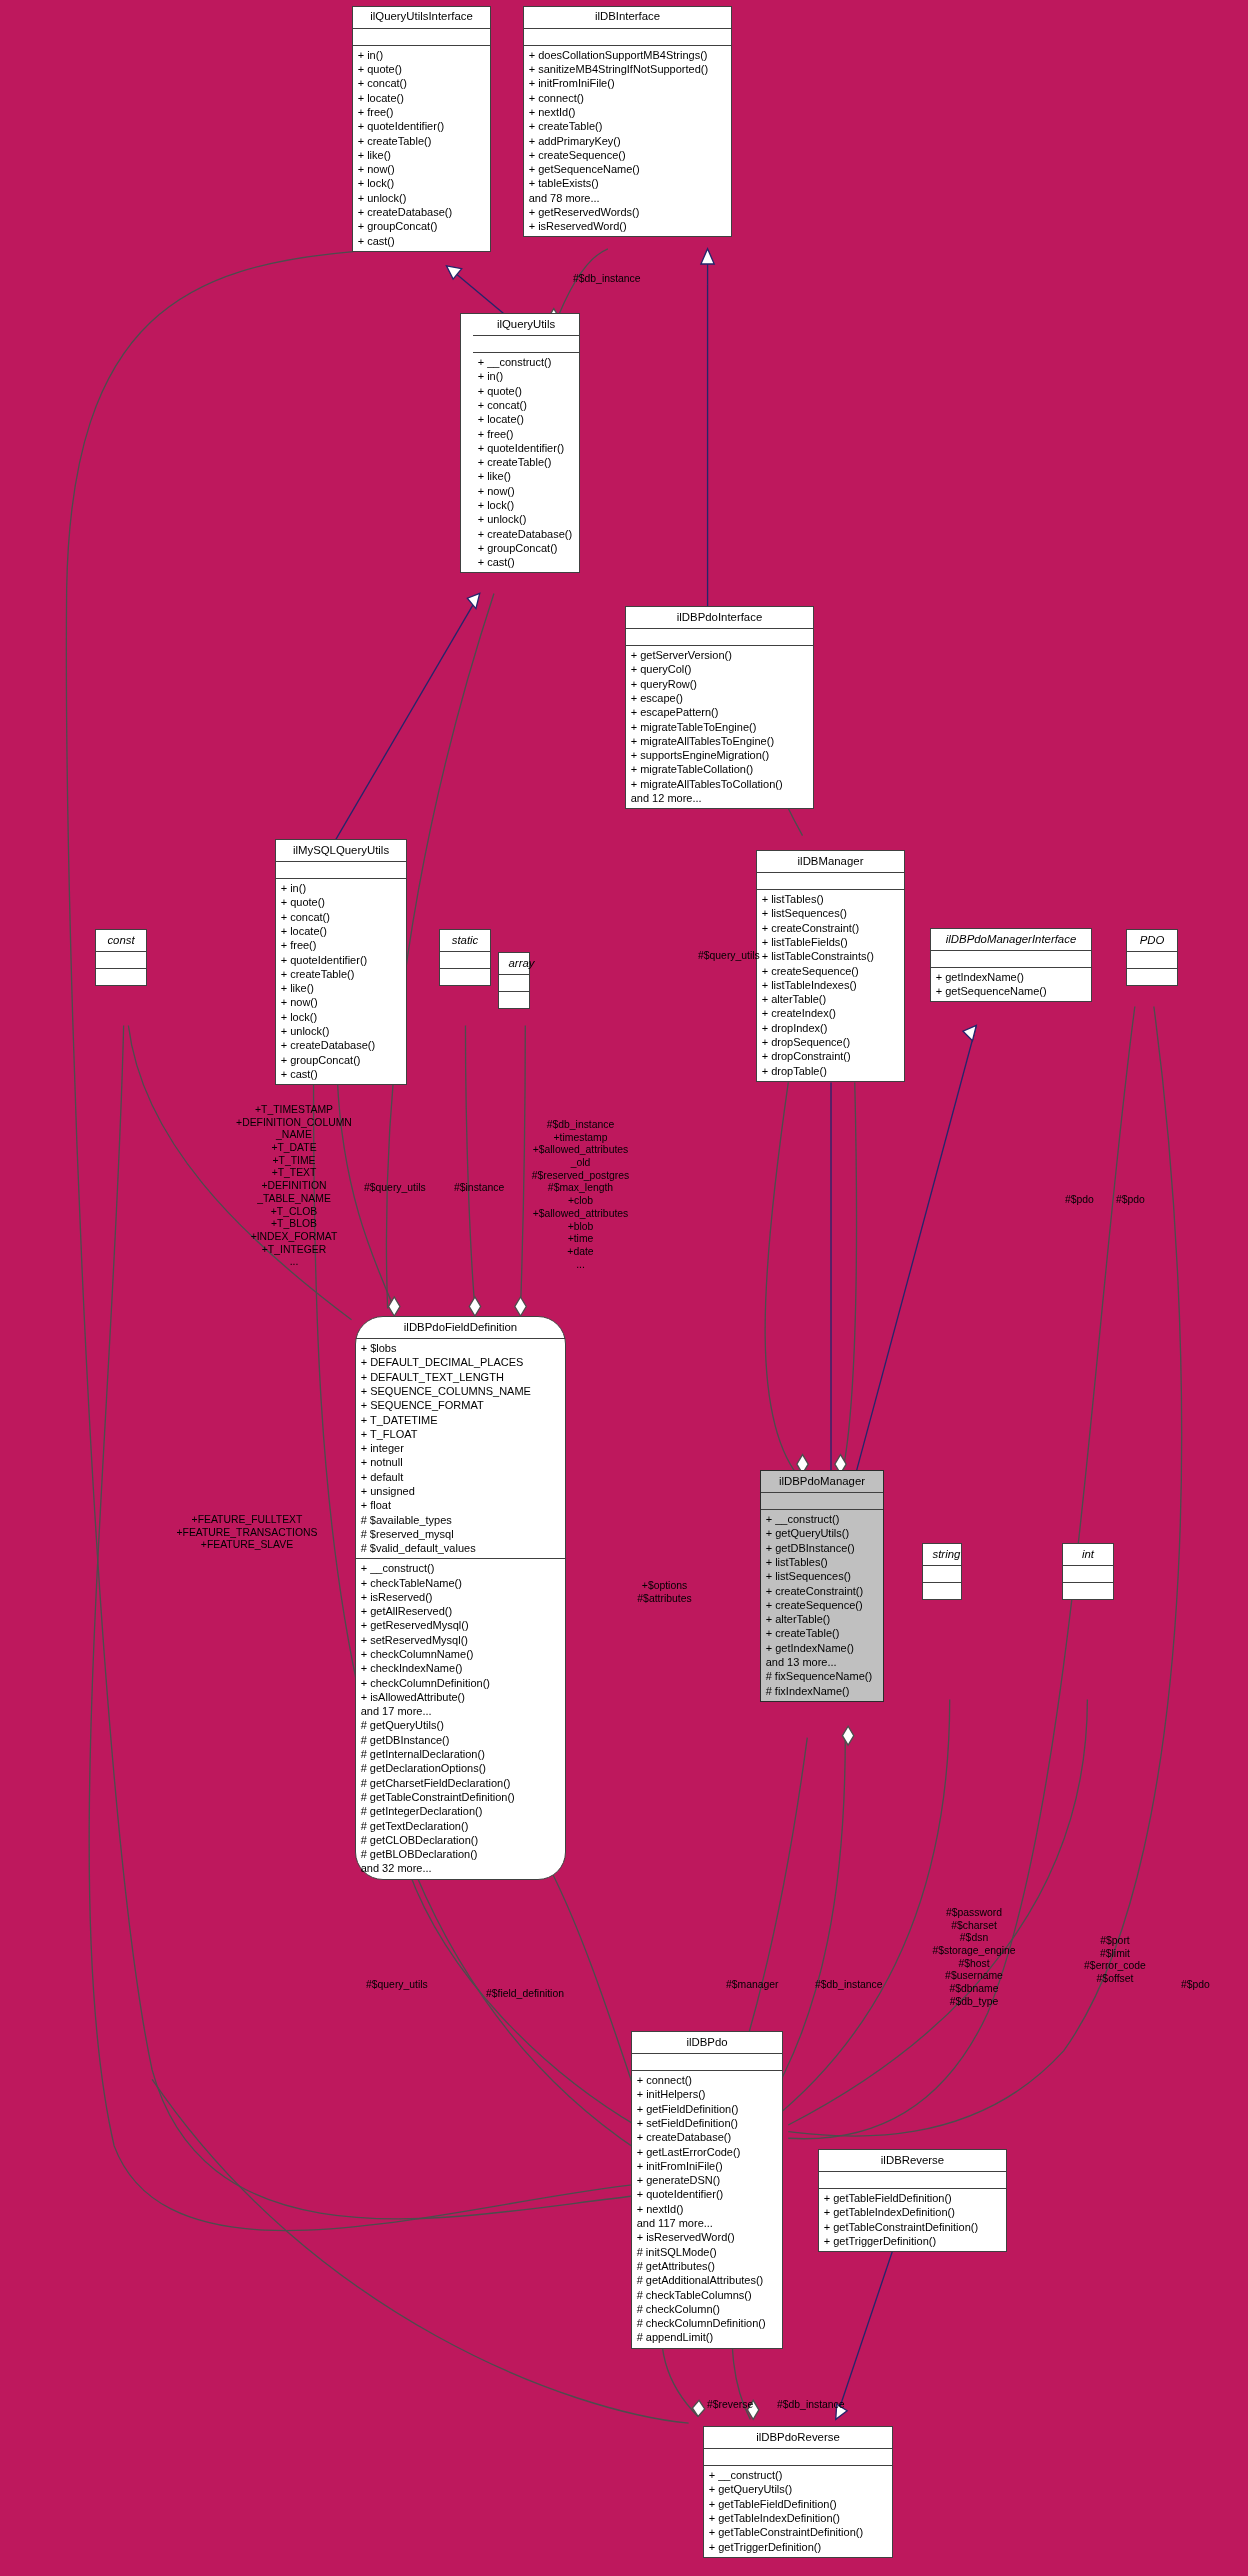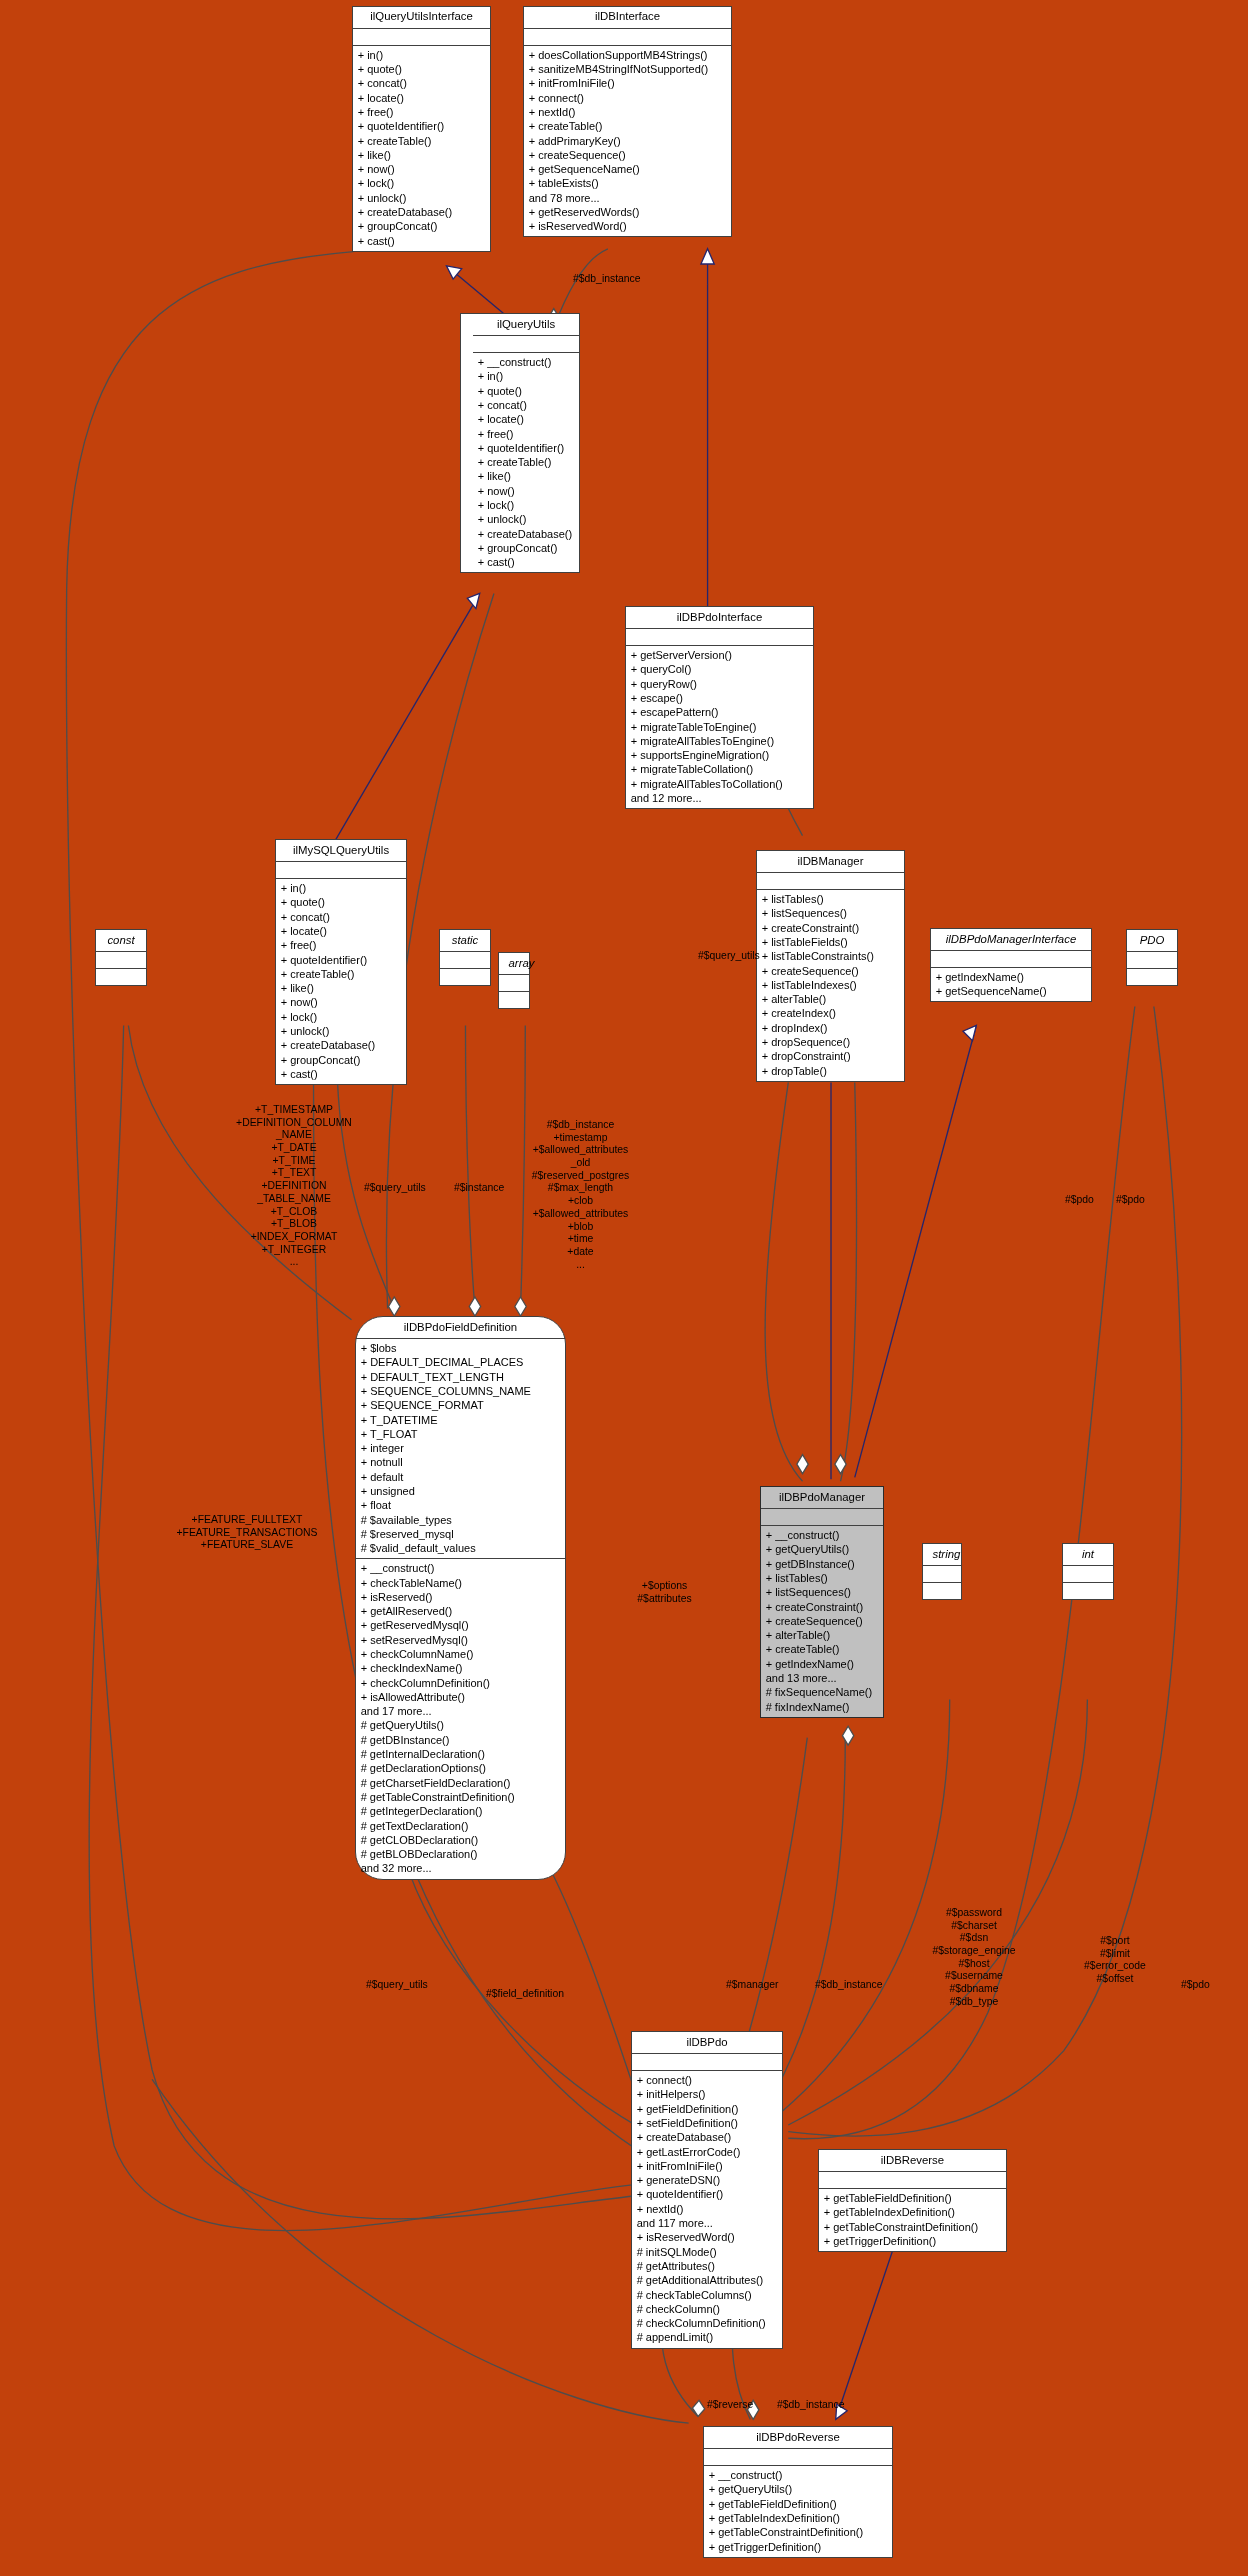--- a/index.html
+++ b/index.html
@@ -1,17 +1,17 @@
 <!DOCTYPE html>
 <html style="font-size:15px"><head>
 <meta charset="utf-8">
 <style>
   html,body{margin:0;padding:0;background:#ffffff;}
   body{width:1249px;height:2576px;font-family:"Liberation Sans",sans-serif;color:#000;}
-  #stage{position:relative;width:1249px;height:2576px;overflow:hidden;background:#c2410c;}
+  #stage{position:relative;width:1249px;height:2576px;overflow:hidden;background:#be185d;}
 
   
   .uml{position:absolute;box-sizing:border-box;border:0.9px solid #404040;background:#ffffff;
        font-size:11px;line-height:1.28;z-index:5;}
   .uml.hl{background:#c0c0c0;border:0.9px solid #2b2b2b;}
   .uml .title{text-align:center;padding:2.8px 5.7px 3.8px 5.7px;font-size:11.4px;white-space:nowrap;}
   .uml .sec{border-top:0.9px solid #404040;padding:1.9px 3.8px 2.8px 4.7px;}
   .uml .sec.empty{height:16px;padding:0;}
   .uml .sec ul{list-style:none;margin:0;padding:0;}
   .uml .sec li{white-space:nowrap;font-size:11px;line-height:1.30;}
@@ -328,21 +328,21 @@
           <li># getTableConstraintDefinition()</li>
           <li># getIntegerDeclaration()</li>
           <li># getTextDeclaration()</li>
           <li># getCLOBDeclaration()</li>
           <li># getBLOBDeclaration()</li>
           <li>and 32 more...</li>
         </ul>
       </div>
   </div>
 
-  <div class="uml hl" style="left:760px;top:1470px;width:124px;margin-top:16px;">
+  <div class="uml hl" style="left:760px;top:1470px;width:124px;">
     <div class="title">ilDBPdoManager</div>
     <div class="sec empty"></div>
     <div class="sec">
         <ul>
           <li>+ __construct()</li>
           <li>+ getQueryUtils()</li>
           <li>+ getDBInstance()</li>
           <li>+ listTables()</li>
           <li>+ listSequences()</li>
           <li>+ createConstraint()</li>

